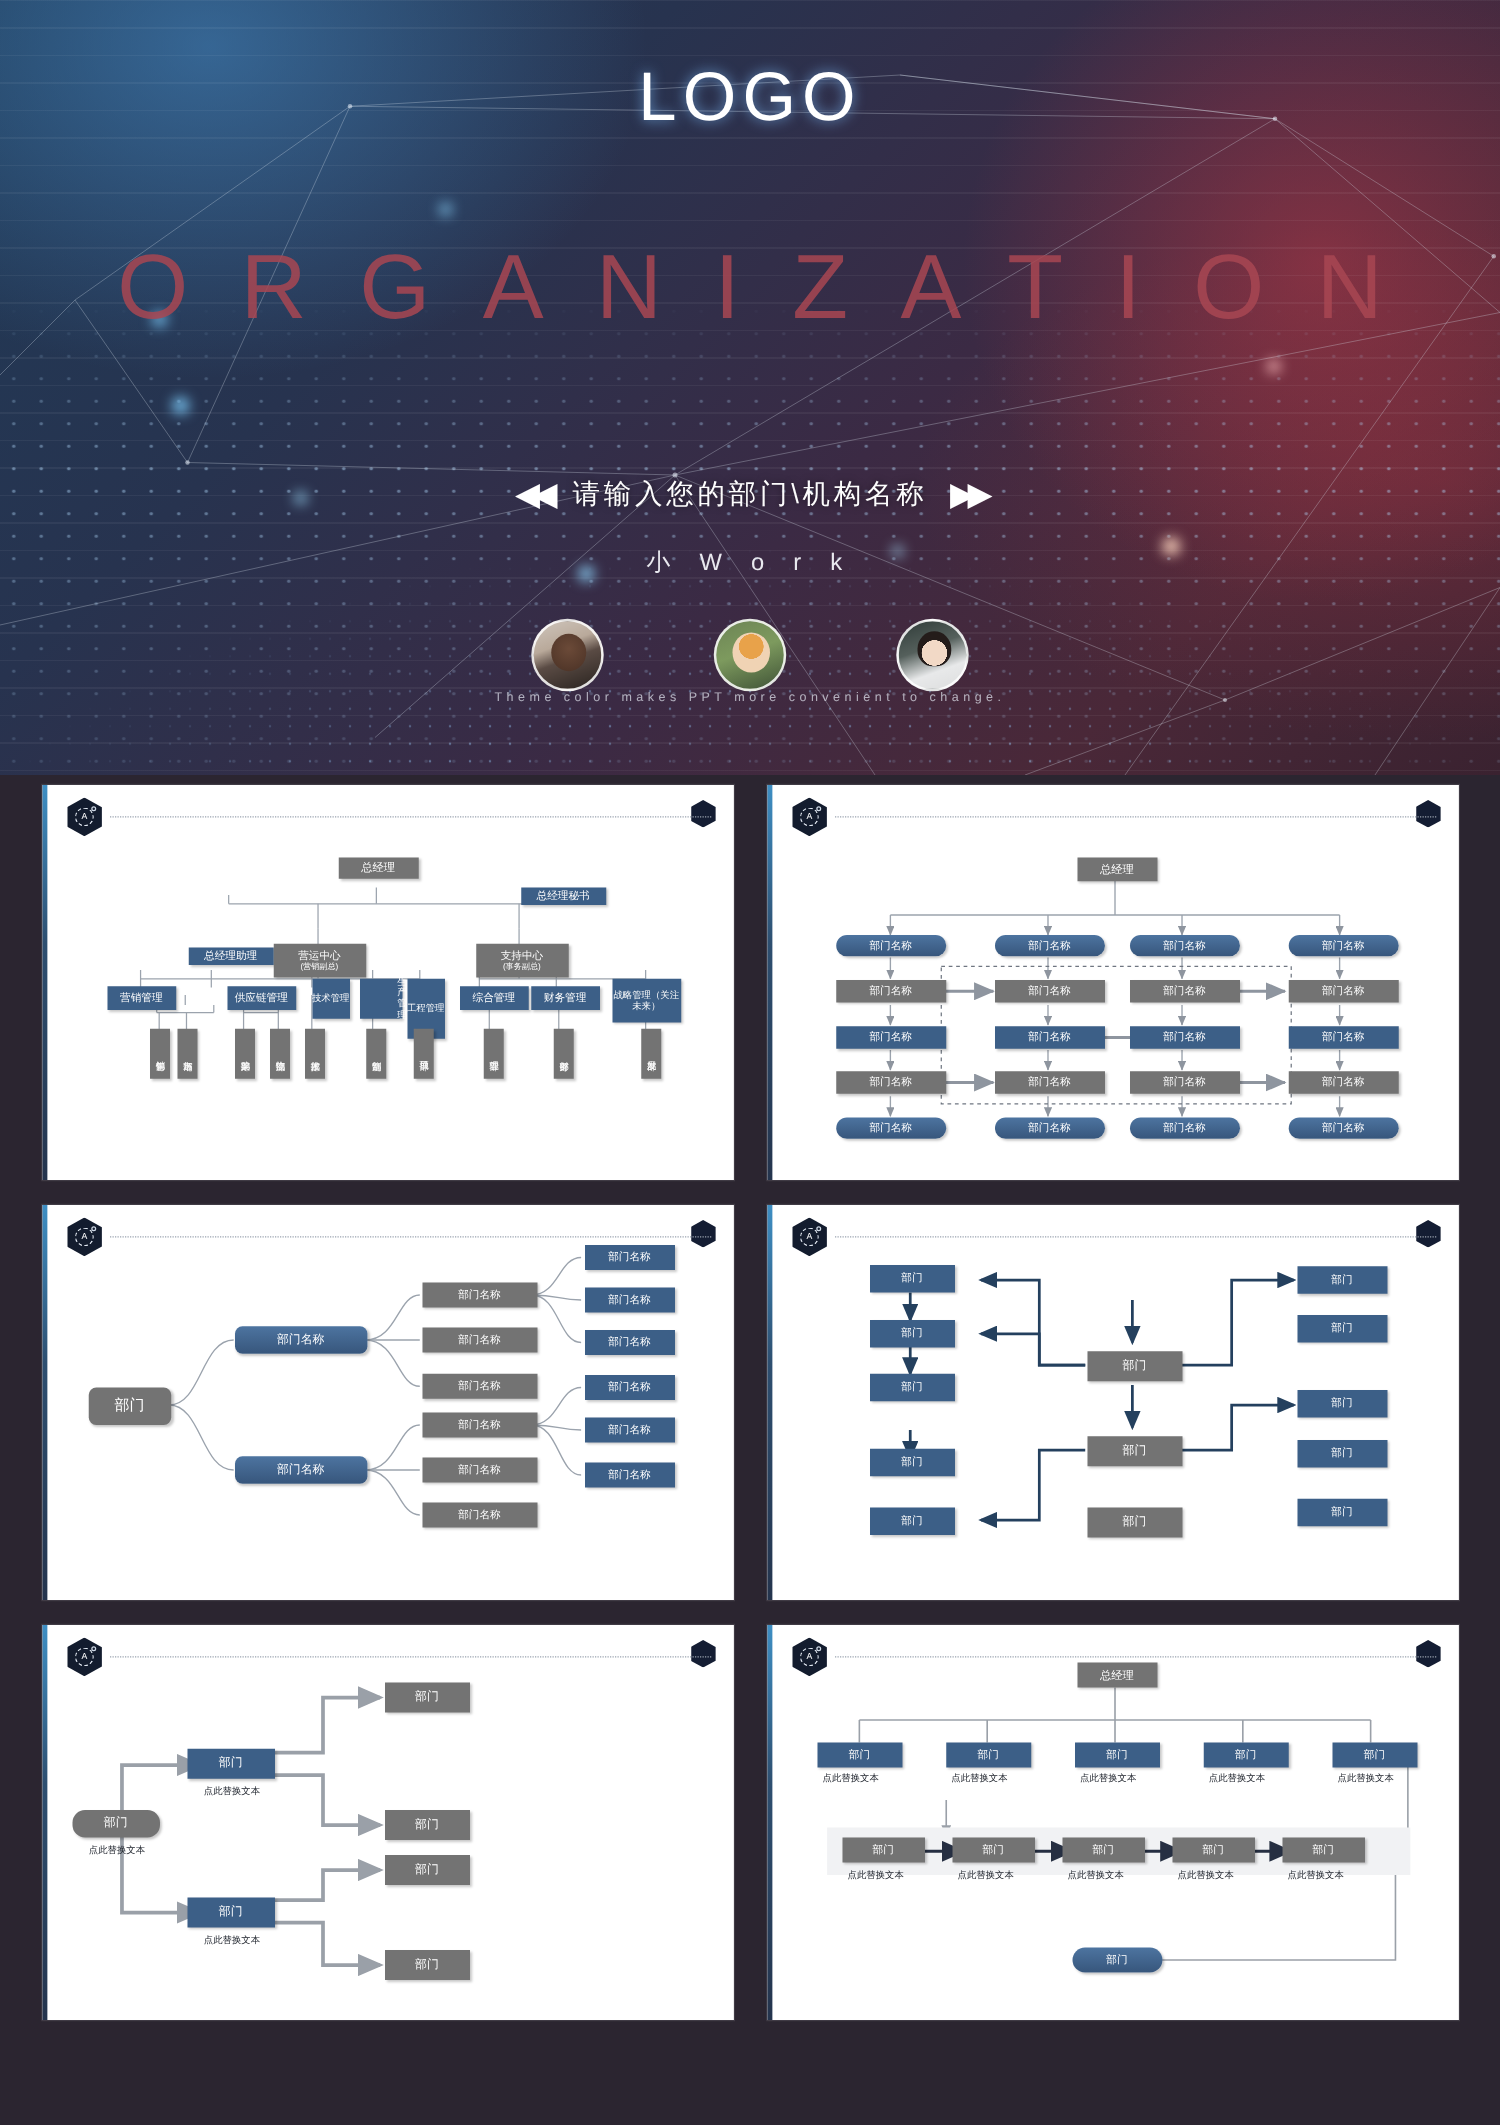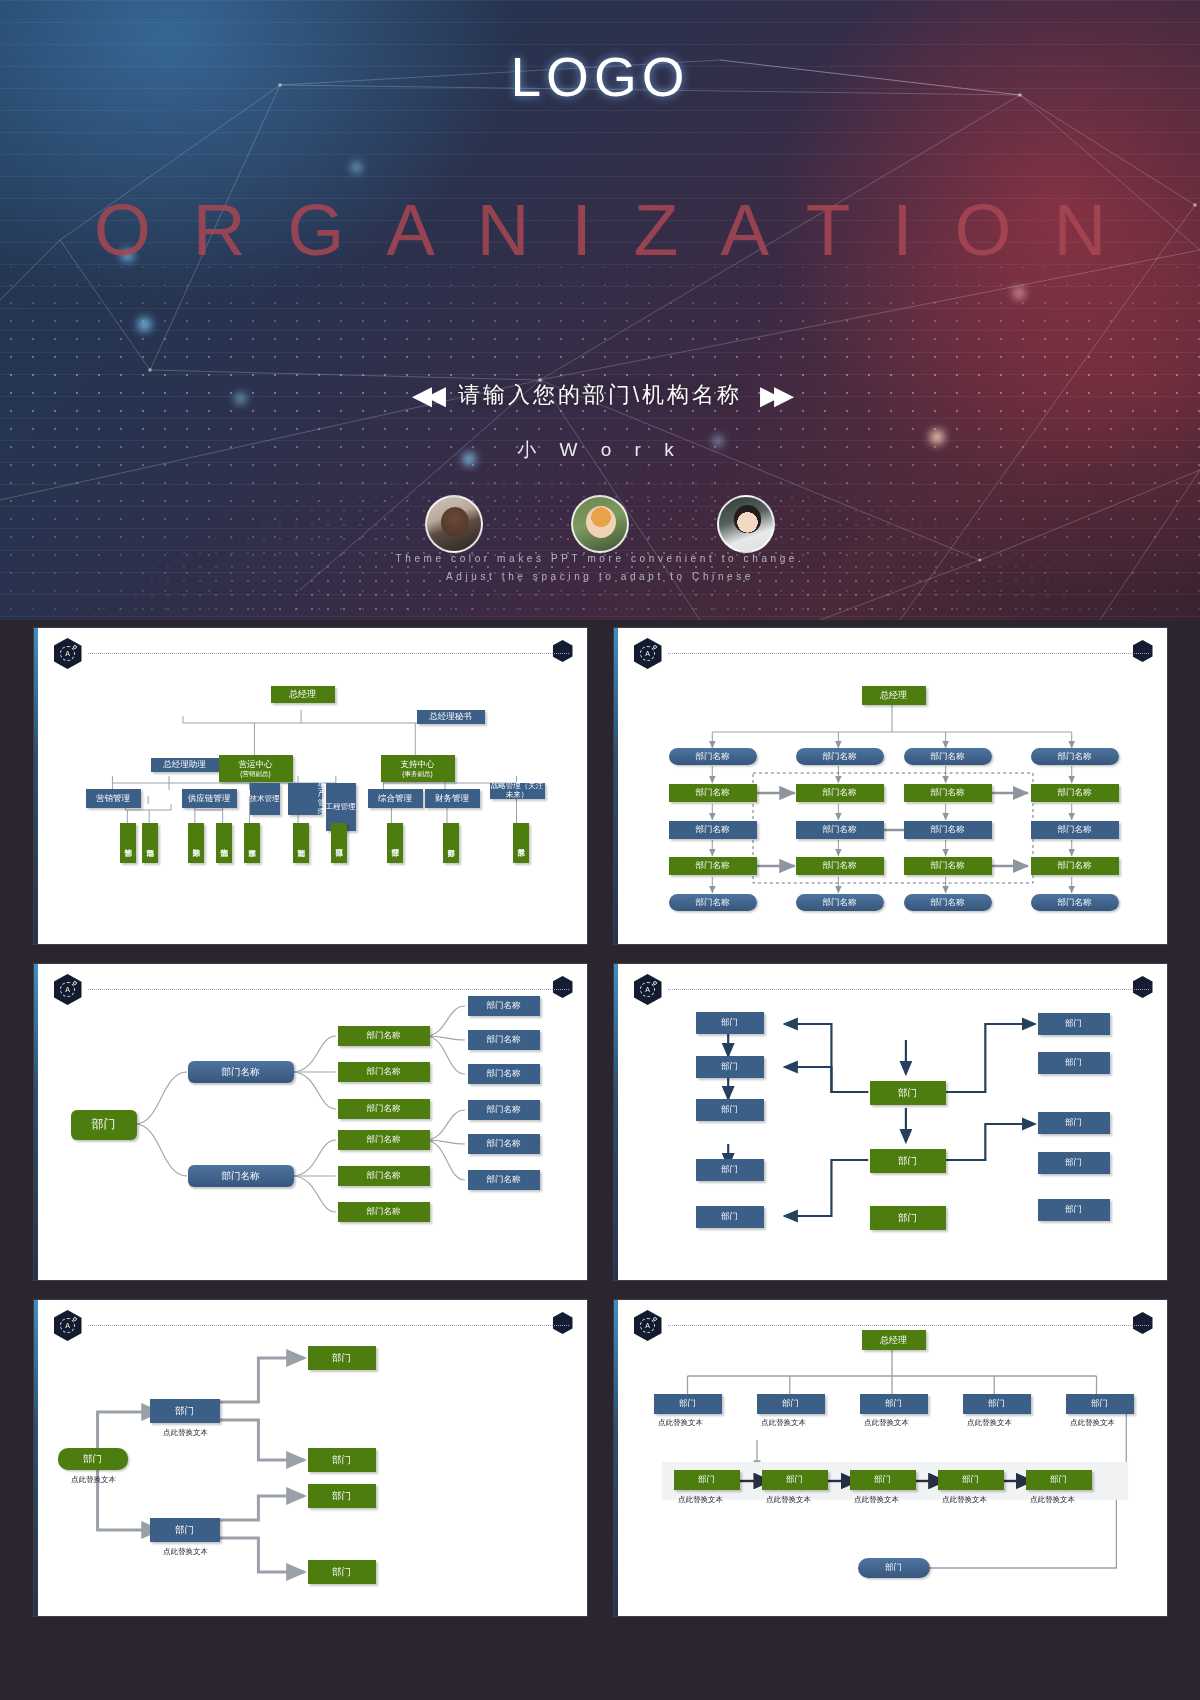--- a/index.html
+++ b/index.html
@@ -144,21 +144,21 @@
     border-top: 1px dotted #9aa3b0;
   }
 
   .node {
     position: absolute;
     display: flex; align-items: center; justify-content: center;
     text-align: center;
     color: #fff; font-size: 8.5px; line-height: 1.15;
     box-shadow: 1.5px 1.5px 2px rgba(0,0,0,0.22);
   }
-  .dark  { background: #4d7c0f; }
+  .dark  { background: #737373; }
   .blue  { background: #3c5f87; }
   .blue2 { background: linear-gradient(180deg,#4d74a0,#37567c); }
   .pill  { border-radius: 10px; }
   .rnd   { border-radius: 6px; }
   .vert  { writing-mode: vertical-rl; text-orientation: upright; letter-spacing: 0px; font-size:7.5px; }
   .cap { position: absolute; font-size: 7.5px; color: #20252e; line-height: 1.2; text-align:center; }
   .sub  { font-size: 6.5px; display:block; }
   svg { position:absolute; inset:0; width:100%; height:100%; overflow:visible; }
 </style>
 </head>
@@ -217,21 +217,20 @@
   <div class="subtitle-sub">小  W o r k</div>
 
   <div class="avatars">
     <div class="avatar av-a"></div>
     <div class="avatar av-b"></div>
     <div class="avatar av-c"></div>
   </div>
 
   <div class="footer-note">
     <div>Theme color makes PPT more convenient to change.</div>
-    <div>Adjust the spacing to adapt to Chinese</div>
   </div>
 </div>
 
 <div class="grid">
 
   <div class="slide-frame">
     <div class="slide-inner">
       <div class="badge">
           <div class="badge-ring">A</div>
           <div class="badge-dot"></div>
@@ -294,21 +293,21 @@
       </div>
 
       <div class="node blue" style="left:48px;  top:161px; width:55px; height:19px;">营销管理</div>
       <div class="node blue" style="left:144px; top:161px; width:55px; height:19px;">供应链管理</div>
       <div class="node blue" style="left:212px; top:155px; width:30px; height:32px; font-size:7.5px;">技术管理</div>
       <div class="node blue" style="left:250px; top:155px; width:30px; height:32px; font-size:7.5px;padding-left:34px;">生产管理</div>
       <div class="node blue" style="left:288px; top:155px; width:30px; height:48px; font-size:7.5px;">工程管理</div>
 
       <div class="node blue" style="left:330px; top:161px; width:55px; height:19px;">综合管理</div>
       <div class="node blue" style="left:387px; top:161px; width:55px; height:19px;">财务管理</div>
-      <div class="node blue" style="left:452px; top:155px; width:55px; height:16px; font-size:7.5px;">战略管理（关注未来）</div>
+      <div class="node blue" style="left:452px; top:155px; width:55px; height:35px; font-size:7.5px;">战略管理（关注未来）</div>
 
       <div class="node dark vert" style="left:82px;  top:195px; width:16px; height:40px;">销售部</div>
       <div class="node dark vert" style="left:104px; top:195px; width:16px; height:40px;">市场部</div>
       <div class="node dark vert" style="left:150px; top:195px; width:16px; height:40px;">采购部</div>
       <div class="node dark vert" style="left:178px; top:195px; width:16px; height:40px;">物流部</div>
       <div class="node dark vert" style="left:206px; top:195px; width:16px; height:40px;">技术部</div>
       <div class="node dark vert" style="left:255px; top:195px; width:16px; height:40px;">制造部</div>
       <div class="node dark vert" style="left:293px; top:195px; width:16px; height:40px;">项目部</div>
       <div class="node dark vert" style="left:349px; top:195px; width:16px; height:40px;">管理部</div>
       <div class="node dark vert" style="left:405px; top:195px; width:16px; height:40px;">财务部</div>

